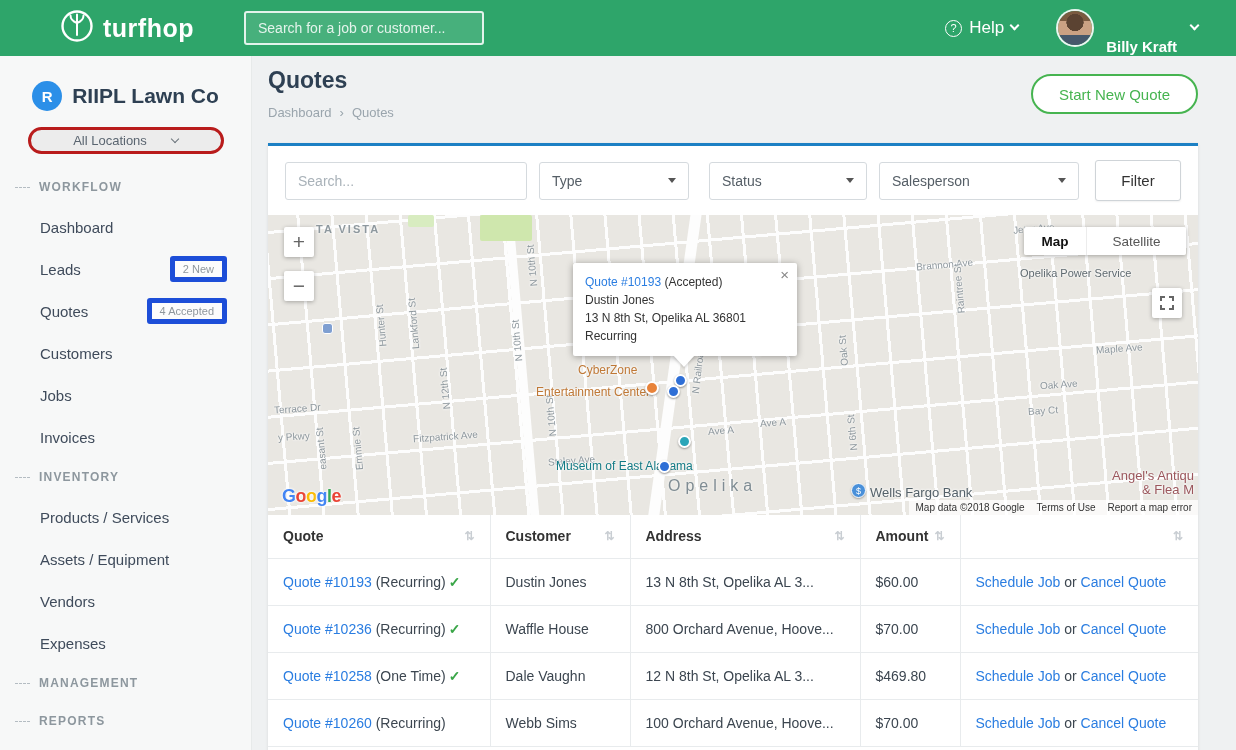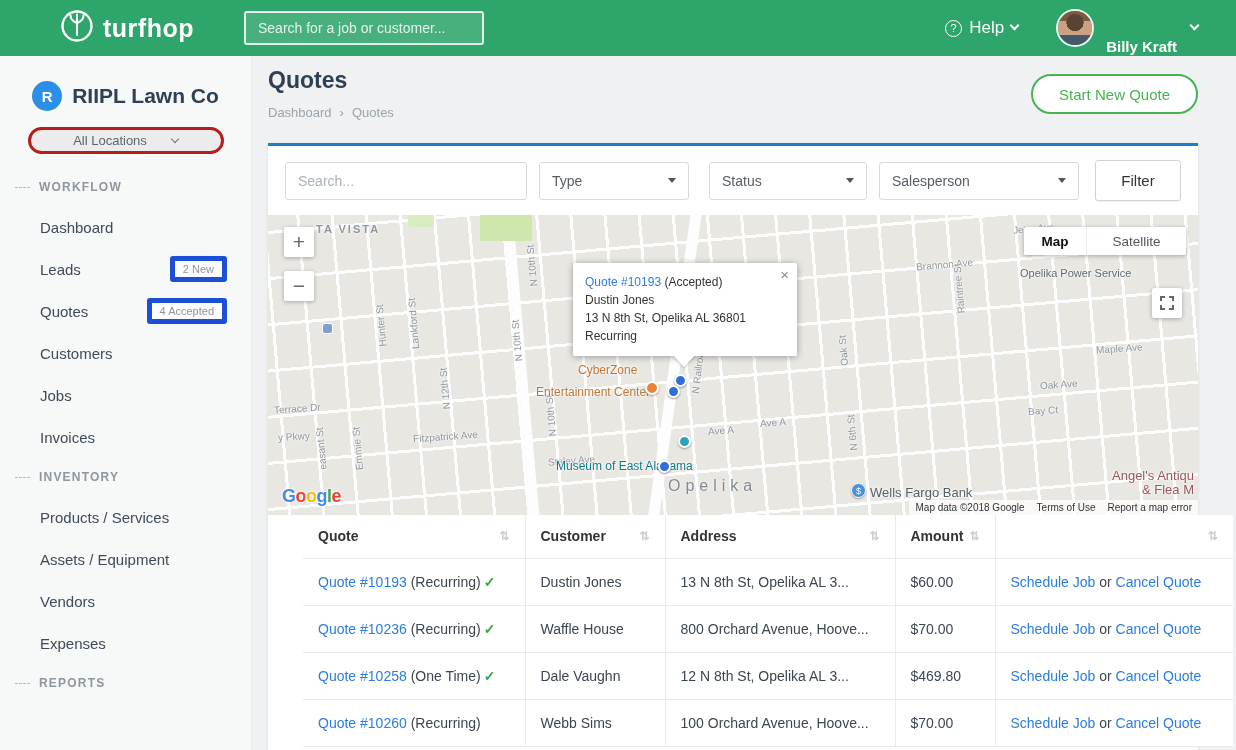--- a/index.html
+++ b/index.html
@@ -96,21 +96,21 @@
   .iw-close { position:absolute; top:4px; right:8px; color:#888; font-size:15px; cursor:pointer; line-height:1; }
 
   .g-logo { position:absolute; left:14px; bottom:8px; font-size:18px; font-weight:bold; letter-spacing:-.5px; cursor:pointer; text-shadow:0 0 3px #fff,0 0 3px #fff; }
   .g-logo span:nth-child(1){color:#4285F4;} .g-logo span:nth-child(2){color:#EA4335;}
   .g-logo span:nth-child(3){color:#FBBC05;} .g-logo span:nth-child(4){color:#4285F4;}
   .g-logo span:nth-child(5){color:#34A853;} .g-logo span:nth-child(6){color:#EA4335;}
   .attribution { position:absolute; right:0; bottom:0; font-size:10px; color:#333; background:rgba(255,255,255,.75); padding:2px 6px; display:flex; gap:12px; }
   .attribution a { color:#333; }
 
   
-  .qtable { width:930px; border-collapse:collapse; table-layout:fixed; background:#fff;margin-left:35px; }
+  .qtable { width:930px; border-collapse:collapse; table-layout:fixed; background:#fff; }
   .qtable th, .qtable td { border-right:1px solid #e8ebed; border-bottom:1px solid #e8ebed; padding:0 15px; font-size:14px; text-align:left; white-space:nowrap; overflow:hidden; }
   .qtable th:last-child, .qtable td:last-child { border-right:none; }
   .qtable th { height:43px; color:#333; font-weight:bold; cursor:pointer; }
   .qtable td { height:47px; color:#3c4650; }
   .th-inner { display:flex; align-items:center; justify-content:space-between; }
   .sort-icon { color:#c9ced3; font-size:12px; }
   .qtable a { color:#2a7de1; }
   .check { color:#3aa648; font-weight:bold; margin-left:3px; }
   .table-extra { height:24px; background:#fff; }
 </style>
@@ -186,20 +186,24 @@
     <div class="nav-item">
       <span>Assets / Equipment</span>
     </div>
     <div class="nav-item">
       <span>Vendors</span>
     </div>
     <div class="nav-item">
       <span>Expenses</span>
     </div>
 
+    <div class="nav-section">
+      <span class="dash-line"></span>
+      <span class="nav-section-label">MANAGEMENT</span>
+    </div>
     <div class="nav-section">
       <span class="dash-line"></span>
       <span class="nav-section-label">REPORTS</span>
     </div>
   </div>
 </div>
 
 <div class="main">
   <div class="page-head">
     <div class="page-title">Quotes</div>

